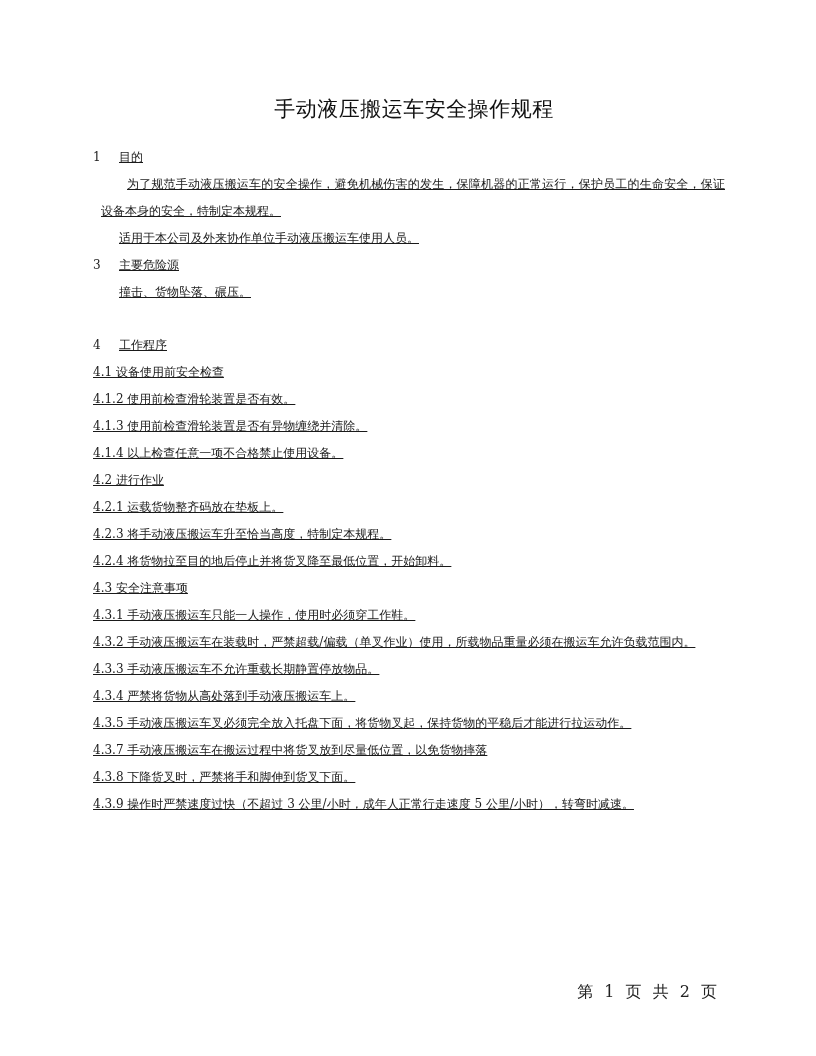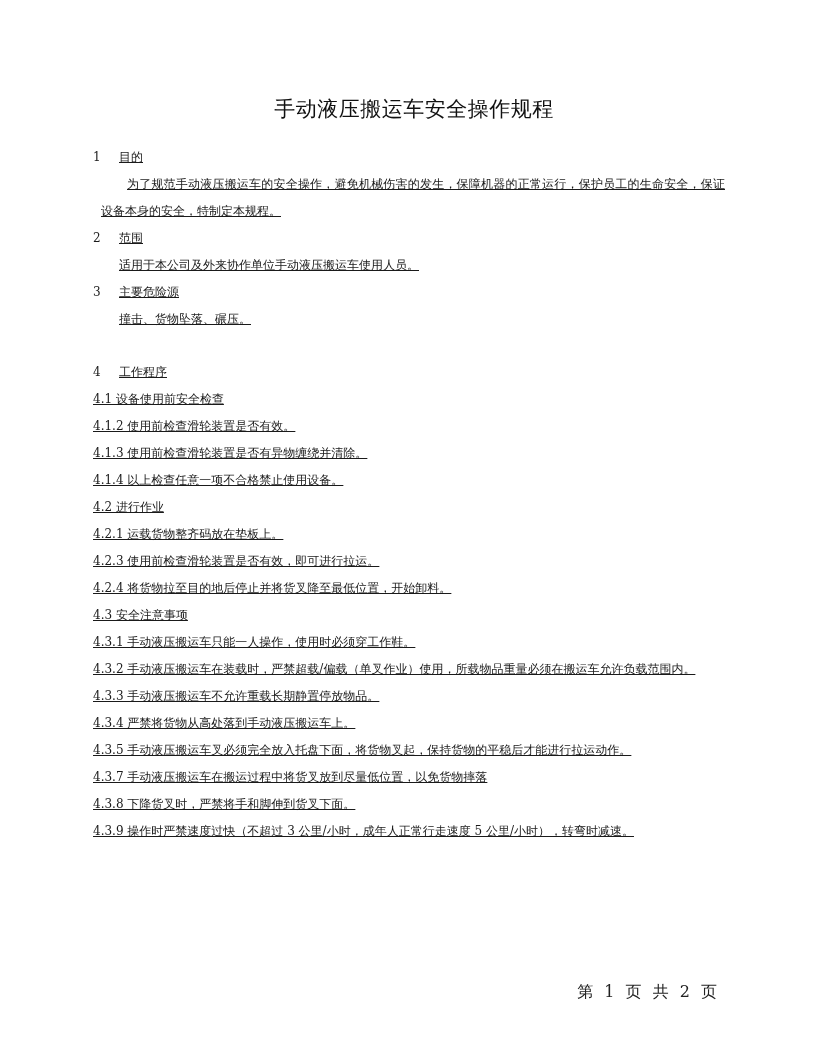--- a/index.html
+++ b/index.html
@@ -83,44 +83,41 @@
 
   <div class="title">手动液压搬运车安全操作规程</div>
 
   <div class="body">
 
     <div class="line">
       <span class="sec-num">1</span><span>目的</span>
     </div>
     <div class="line wrap para">为了规范手动液压搬运车的安全操作，避免机械伤害的发生，保障机器的正常运行，保护员工的生命安全，保证设备本身的安全，特制定本规程。</div>
 
-    <div class="line">
-      <span class="sec-num">2</span><span>范围</span>
-    </div>
     <div class="line indent">适用于本公司及外来协作单位手动液压搬运车使用人员。</div>
 
     <div class="line">
       <span class="sec-num">3</span><span>主要危险源</span>
     </div>
     <div class="line indent">撞击、货物坠落、碾压。</div>
 
     <div class="gap"></div>
 
     <div class="line">
       <span class="sec-num">4</span><span>工作程序</span>
     </div>
 
     <div class="line">4.1 设备使用前安全检查</div>
     <div class="line">4.1.2 使用前检查滑轮装置是否有效。</div>
     <div class="line">4.1.3 使用前检查滑轮装置是否有异物缠绕并清除。</div>
     <div class="line">4.1.4 以上检查任意一项不合格禁止使用设备。</div>
 
     <div class="line">4.2 进行作业</div>
     <div class="line">4.2.1 运载货物整齐码放在垫板上。</div>
-    <div class="line">4.2.3 使用前检查滑轮装置是否有效，即可进行拉运。</div>
+    <div class="line">4.2.3 将手动液压搬运车升至恰当高度，特制定本规程。</div>
     <div class="line">4.2.4 将货物拉至目的地后停止并将货叉降至最低位置，开始卸料。</div>
 
     <div class="line">4.3 安全注意事项</div>
     <div class="line">4.3.1 手动液压搬运车只能一人操作，使用时必须穿工作鞋。</div>
     <div class="line wrap">4.3.2 手动液压搬运车在装载时，严禁超载/偏载（单叉作业）使用，所载物品重量必须在搬运车允许负载范围内。</div>
     <div class="line">4.3.3 手动液压搬运车不允许重载长期静置停放物品。</div>
     <div class="line">4.3.4 严禁将货物从高处落到手动液压搬运车上。</div>
     <div class="line">4.3.5 手动液压搬运车叉必须完全放入托盘下面，将货物叉起，保持货物的平稳后才能进行拉运动作。</div>
     <div class="line">4.3.7 手动液压搬运车在搬运过程中将货叉放到尽量低位置，以免货物摔落</div>
     <div class="line">4.3.8 下降货叉时，严禁将手和脚伸到货叉下面。</div>

